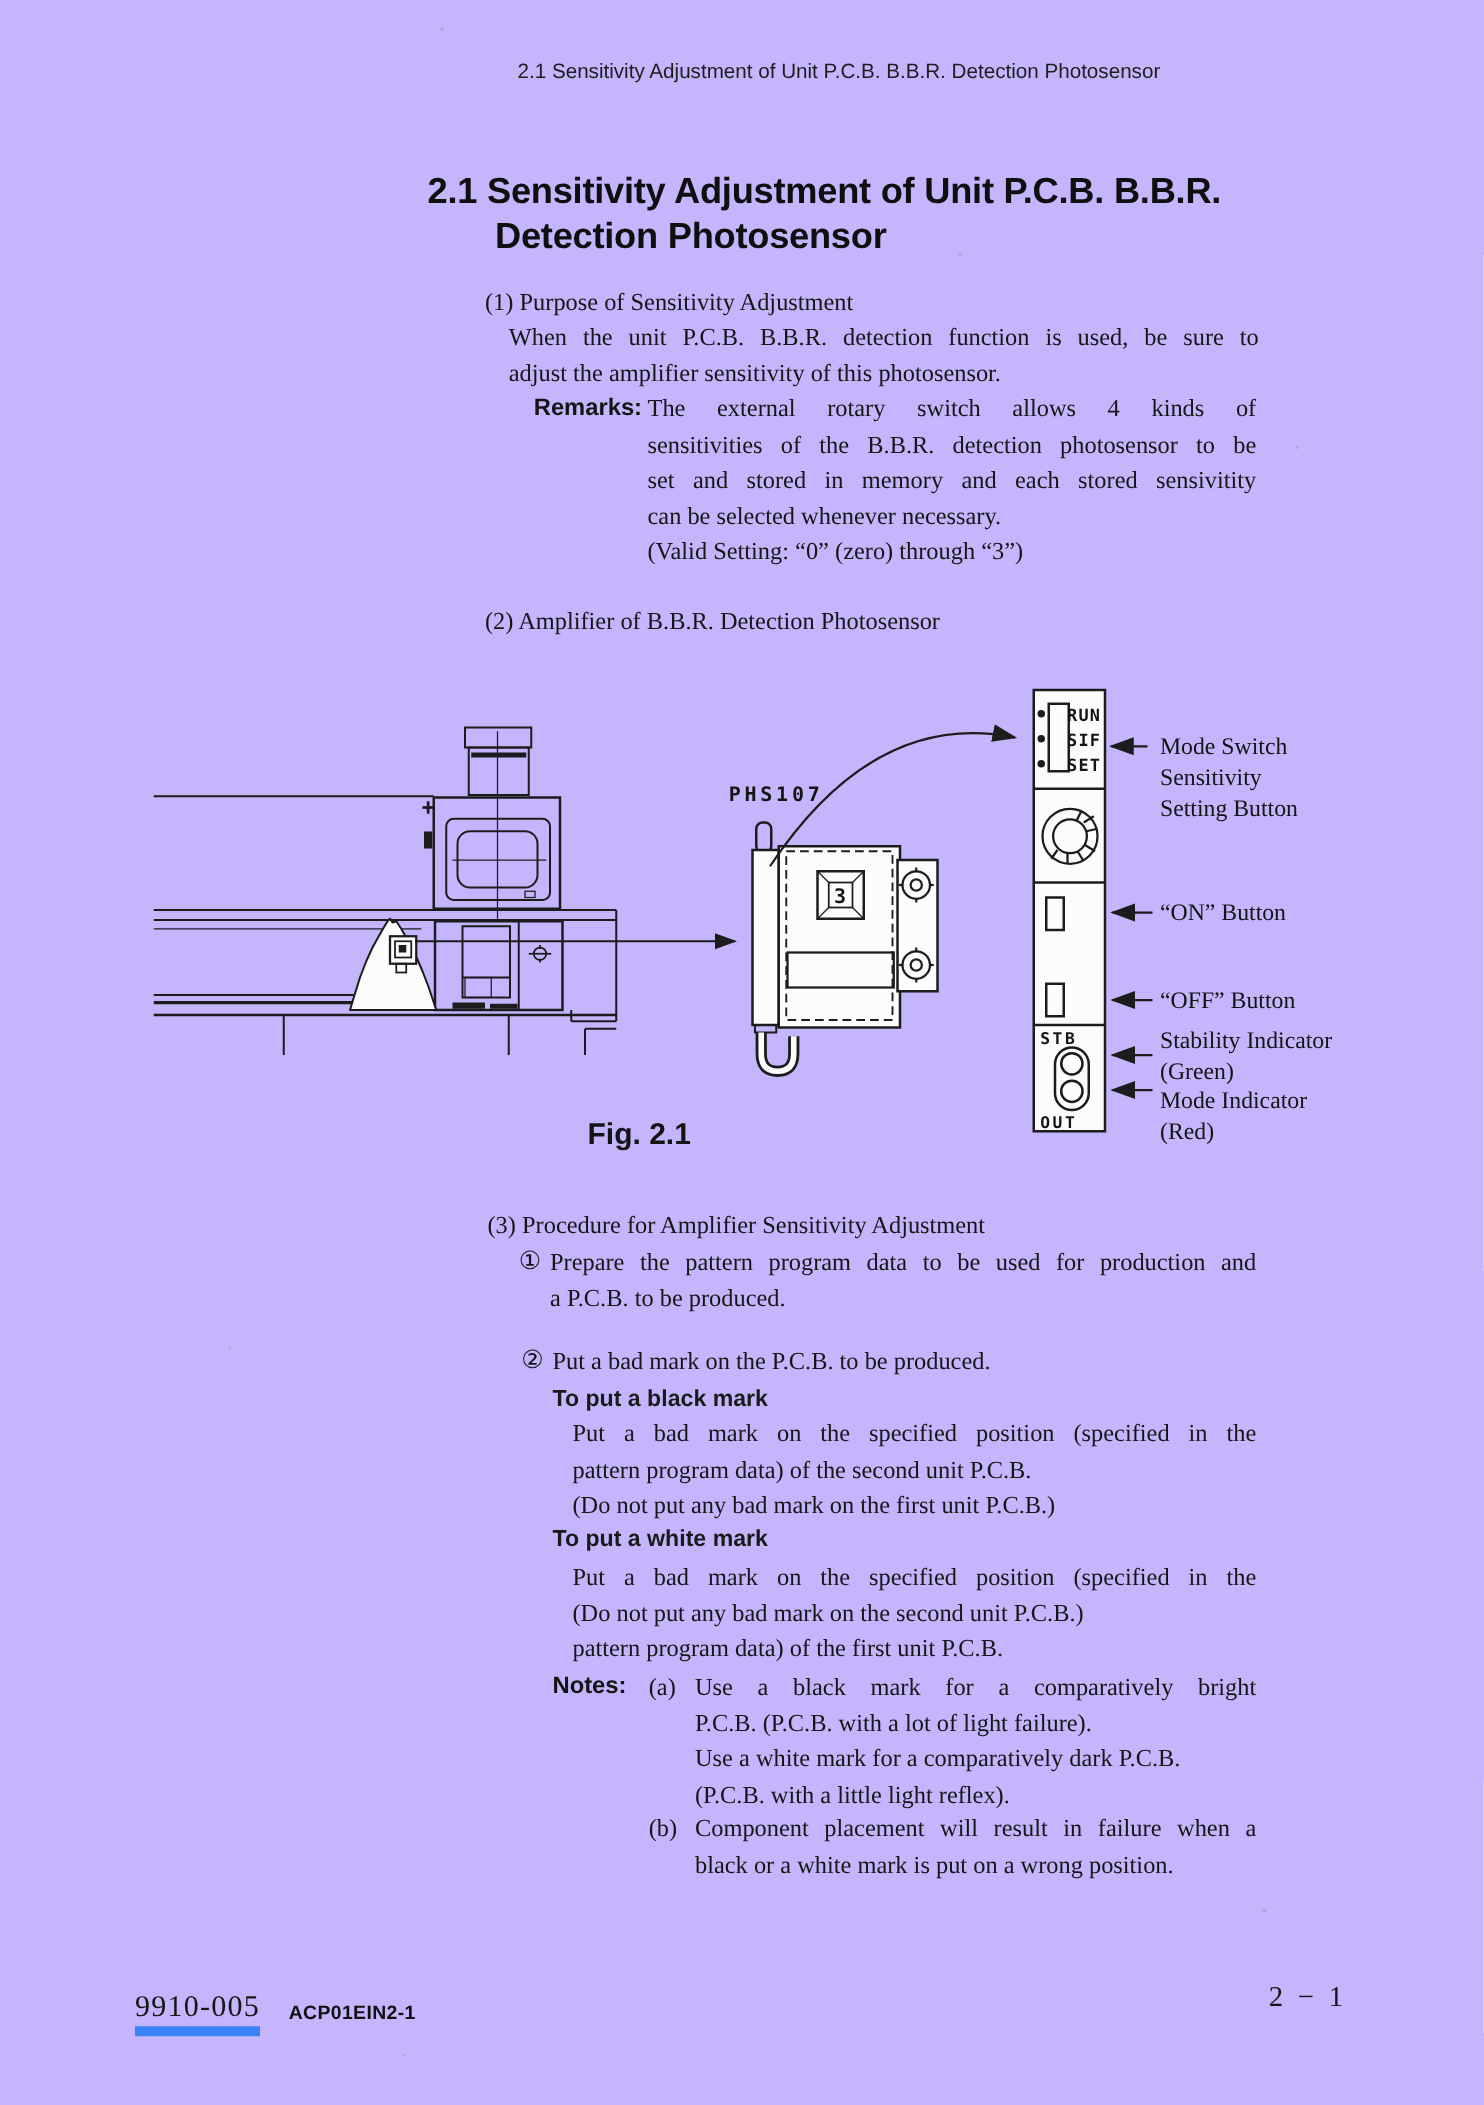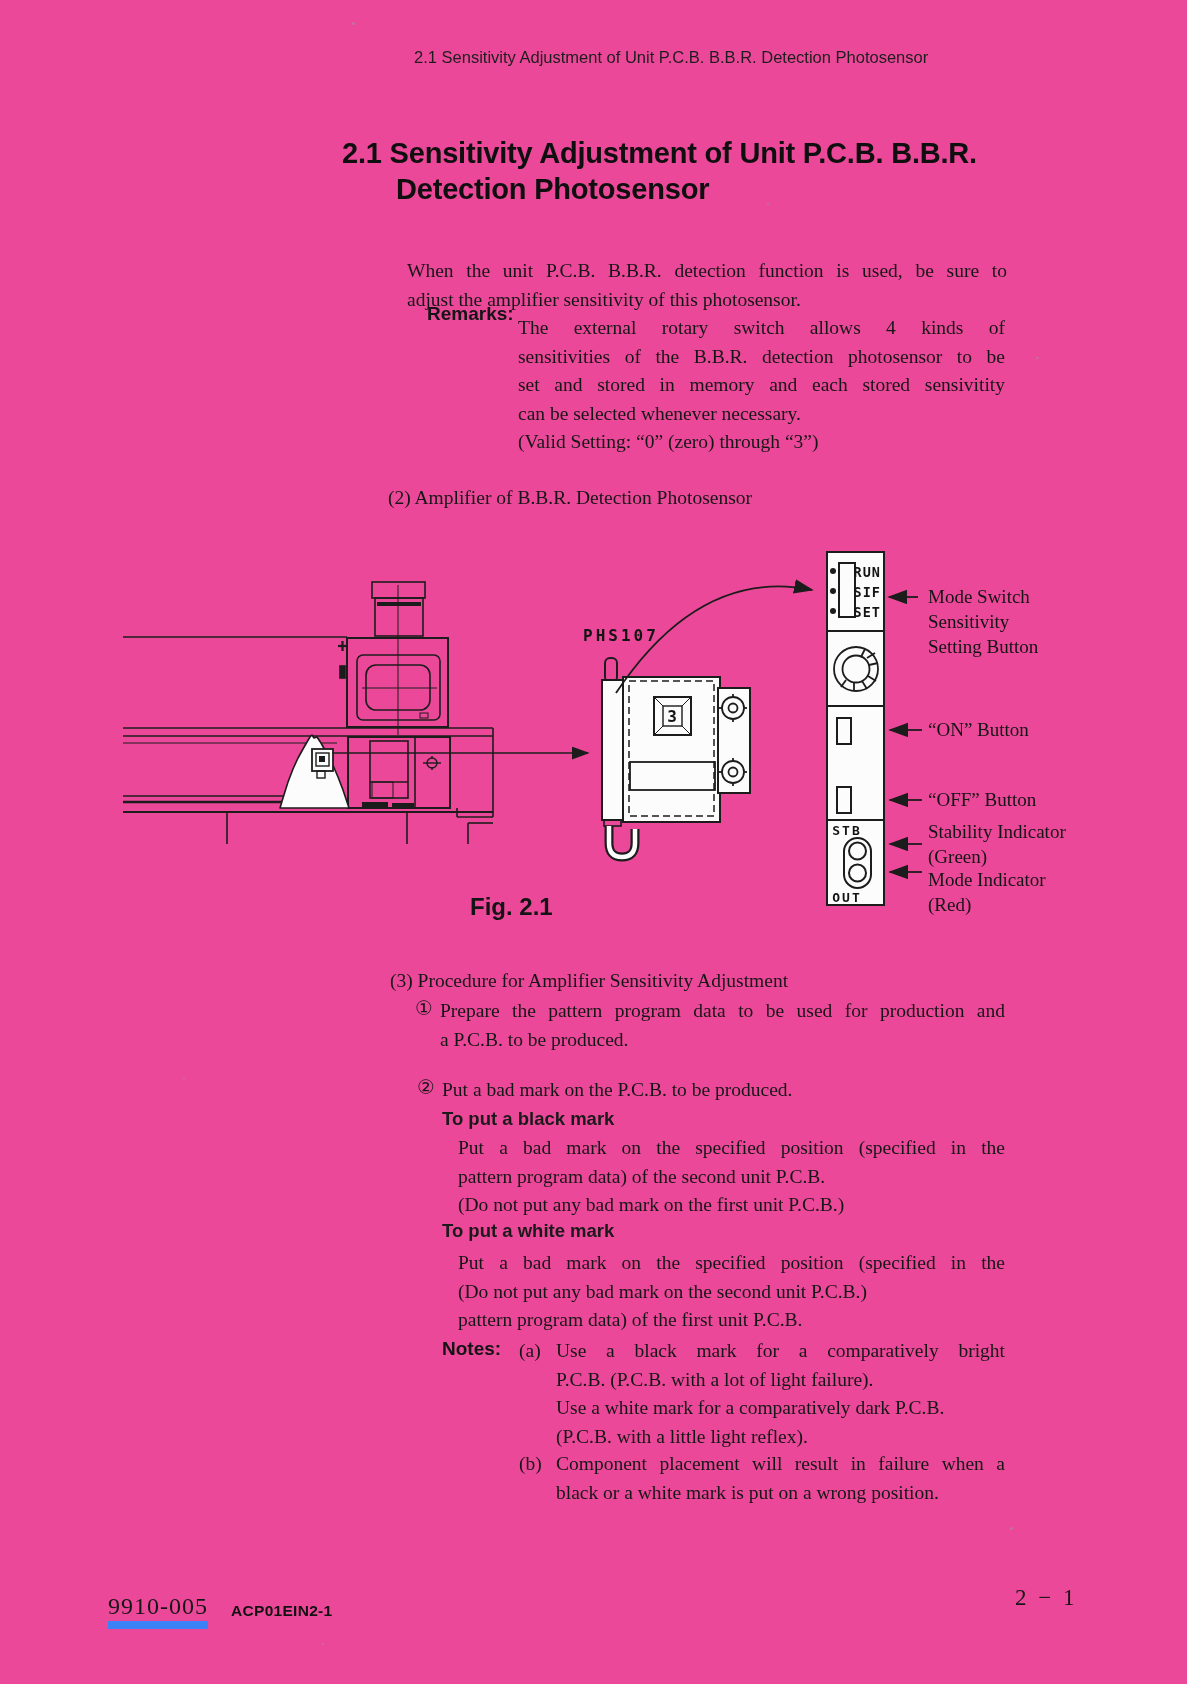--- a/index.html
+++ b/index.html
@@ -1,17 +1,17 @@
 <!DOCTYPE html>
 <html><head>
 <meta charset="utf-8">
 <style>
   html,body{margin:0;padding:0;background:#e8e8e8;}
   .page{
-    position:relative;width:1187px;height:1684px;background:#ec4899;
+    position:relative;width:1187px;height:1684px;background:#c4b5fd;
     margin:0 auto;overflow:hidden;
     font-family:"Liberation Serif",serif;color:#161616;
   }
   .abs{position:absolute;}
   .serif{font-size:19.5px;line-height:28.6px;color:#161616;}
   .tl{white-space:nowrap;}
   .jline{white-space:normal;text-align:justify;text-align-last:justify;word-spacing:-0.04em;}
   .running{font-family:"Liberation Sans",sans-serif;font-size:16.5px;color:#1d1d1d;white-space:nowrap;}
   .doctitle{font-family:"Liberation Sans",sans-serif;font-weight:bold;font-size:29px;color:#0f0f0f;white-space:nowrap;letter-spacing:-0.2px;margin-top:11px;}
   .sansb{font-family:"Liberation Sans",sans-serif;font-weight:bold;font-size:19px;color:#141414;white-space:nowrap;}
@@ -29,25 +29,26 @@
 </head>
 <body>
 
 <div class="page">
 
   <div class="abs running" style="left:414px;top:48px;">2.1 Sensitivity Adjustment of Unit P.C.B. B.B.R. Detection Photosensor</div>
 
   <div class="abs doctitle" style="left:342px;top:126px;">2.1 Sensitivity Adjustment of Unit P.C.B. B.B.R.</div>
   <div class="abs doctitle" style="left:396px;top:162px;">Detection Photosensor</div>
 
+  <div class="abs serif tl" style="left:388px;top:229px;">(1) Purpose of Sensitivity Adjustment</div>
   <div class="abs serif" style="left:407px;top:257px;width:600px;">
     <div class="jline">When the unit P.C.B. B.B.R. detection function is used, be sure to</div>
     <div class="tl">adjust the amplifier sensitivity of this photosensor.</div>
   </div>
-  <div class="abs sansb" style="left:427px;top:303px;">Remarks:</div>
+  <div class="abs sansb" style="left:427px;top:316px;">Remarks:</div>
   <div class="abs serif" style="left:518px;top:314px;width:487px;">
     <div class="jline">The external rotary switch allows 4 kinds of</div>
     <div class="jline">sensitivities of the B.B.R. detection photosensor to be</div>
     <div class="jline">set and stored in memory and each stored sensivitity</div>
     <div class="tl">can be selected whenever necessary.</div>
     <div class="tl">(Valid Setting: “0” (zero) through “3”)</div>
   </div>
 
   <div class="abs serif tl" style="left:388px;top:484px;">(2) Amplifier of B.B.R. Detection Photosensor</div>
 

